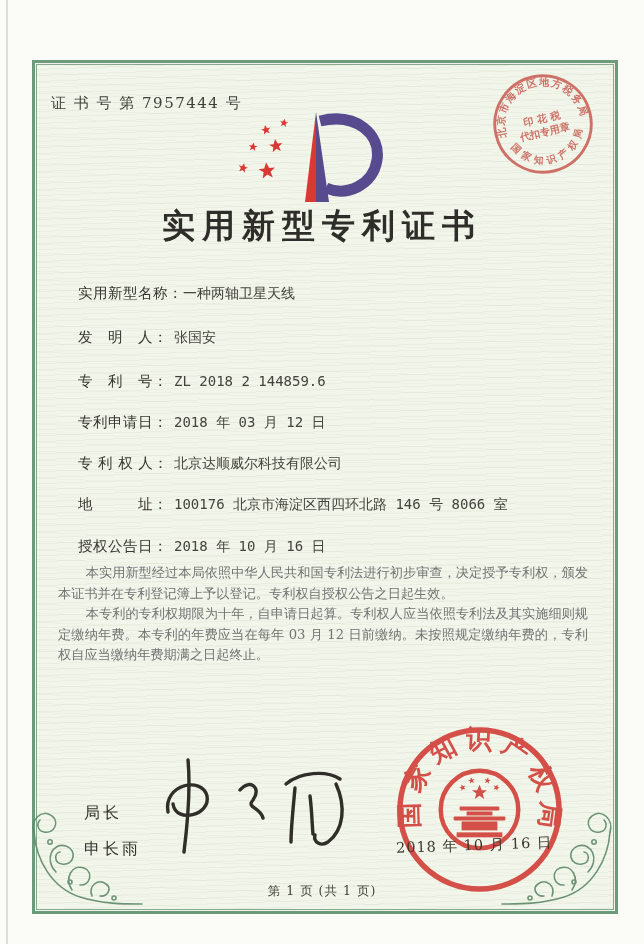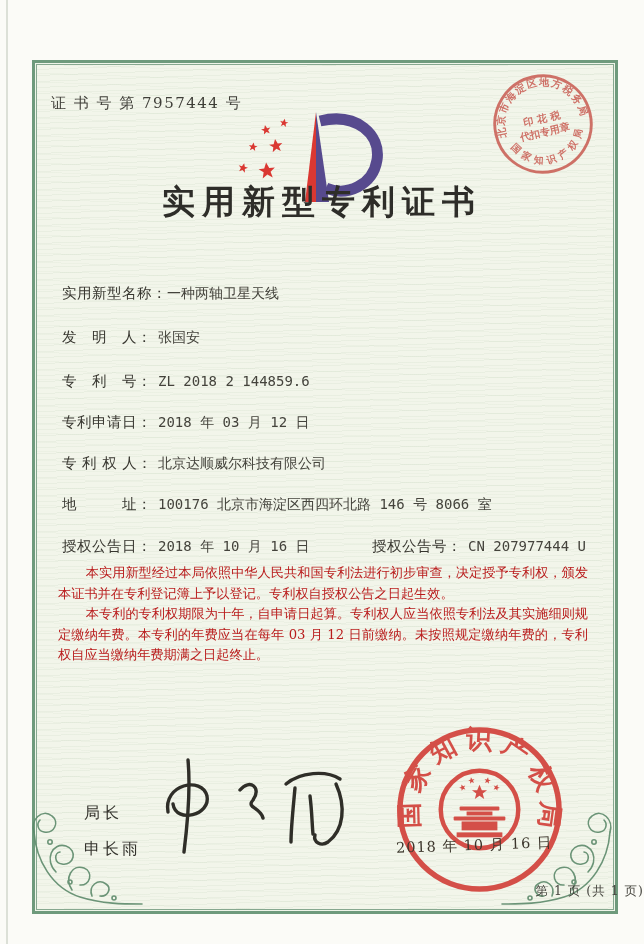--- a/index.html
+++ b/index.html
@@ -13,33 +13,33 @@
     position:absolute;left:32px;top:60px;width:580px;height:848px;
     border:3px solid #6e9a7c;
     box-shadow:inset 0 0 0 1px #eef4e9, inset 0 0 0 2px #86a88f;
     background:
       repeating-linear-gradient(178deg, rgba(110,150,105,.07) 0 1px, rgba(0,0,0,0) 1px 6px),
       repeating-linear-gradient(2deg, rgba(120,160,110,.05) 0 1px, rgba(0,0,0,0) 1px 9px),
       #f2f5ea;
   }
   .abs{position:absolute;}
   .cert-no{left:51px;top:94px;font-size:15px;letter-spacing:1.5px;color:#3f3e38;}
-  .title{left:0;top:180px;width:644px;text-align:center;font-size:33px;font-weight:bold;
+  .title{left:0;top:204px;width:644px;text-align:center;font-size:33px;font-weight:bold;
          letter-spacing:7px;color:#2e2d29;}
   .row{left:62px;width:540px;height:22px;font-size:14.5px;color:#37362f;white-space:nowrap;}
-  .row .lbl{display:inline-block;min-width:96px;letter-spacing:.5px;}
+  .row .lbl{display:inline-block;min-width:96px;letter-spacing:.5px;margin-left:16px;}
   .row .val{color:#44433c;font-family:"DejaVu Sans Mono","DejaVu Serif",serif;font-size:14px;}
   .grant-col2{position:absolute;left:310px;top:0;}
   .paras{left:58px;top:563px;width:530px;font-size:13.2px;line-height:20.6px;
-         color:#b91c1c;text-align:justify;}
+         color:#737373;text-align:justify;}
   .paras p{margin:0;text-indent:2.1em;}
   .officer{left:84px;top:783px;font-size:16px;color:#33322c;letter-spacing:3px;line-height:36px;margin-top:12px;}
   .seal-date{left:396px;top:836px;font-size:14.5px;color:#3c362c;letter-spacing:1px;
              transform:rotate(-2deg);z-index:5;}
-  .footer{left:0;top:883px;width:644px;text-align:right;font-size:12.5px;color:#45443e;letter-spacing:1px;}
+  .footer{left:0;top:883px;width:644px;text-align:center;font-size:12.5px;color:#45443e;letter-spacing:1px;}
   svg{display:block;}
   .stamp-rot{transform:rotate(-13deg);}
 </style>
 </head>
 <body>
 
 <div class="scan-edge"></div>
 <div class="paper"></div>
 
 <svg class="abs" style="left:26px;top:798px;" width="118" height="118" viewBox="0 0 118 118">
@@ -101,23 +101,20 @@
   <span class="lbl">专利申请日：</span><span class="val">2018 年 03 月 12 日</span>
 </div>
 <div class="abs row" style="top:454px;">
   <span class="lbl">专 利 权 人：</span><span class="val">北京达顺威尔科技有限公司</span>
 </div>
 <div class="abs row" style="top:495px;">
   <span class="lbl">地　　　址：</span><span class="val">100176 北京市海淀区西四环北路 146 号 8066 室</span>
 </div>
 <div class="abs row" style="top:537px;">
   <span class="lbl">授权公告日：</span><span class="val">2018 年 10 月 16 日</span>
-  <span class="grant-col2">
-    <span class="lbl">授权公告号：</span><span class="val">CN 207977444 U</span>
-  </span>
 </div>
 
 <div class="abs paras">
   <p>本实用新型经过本局依照中华人民共和国专利法进行初步审查，决定授予专利权，颁发本证书并在专利登记簿上予以登记。专利权自授权公告之日起生效。</p>
   <p>本专利的专利权期限为十年，自申请日起算。专利权人应当依照专利法及其实施细则规定缴纳年费。本专利的年费应当在每年 03 月 12 日前缴纳。未按照规定缴纳年费的，专利权自应当缴纳年费期满之日起终止。</p>
 </div>
 
 <div class="abs officer">
   <div>局长</div>
   <div>申长雨</div>

